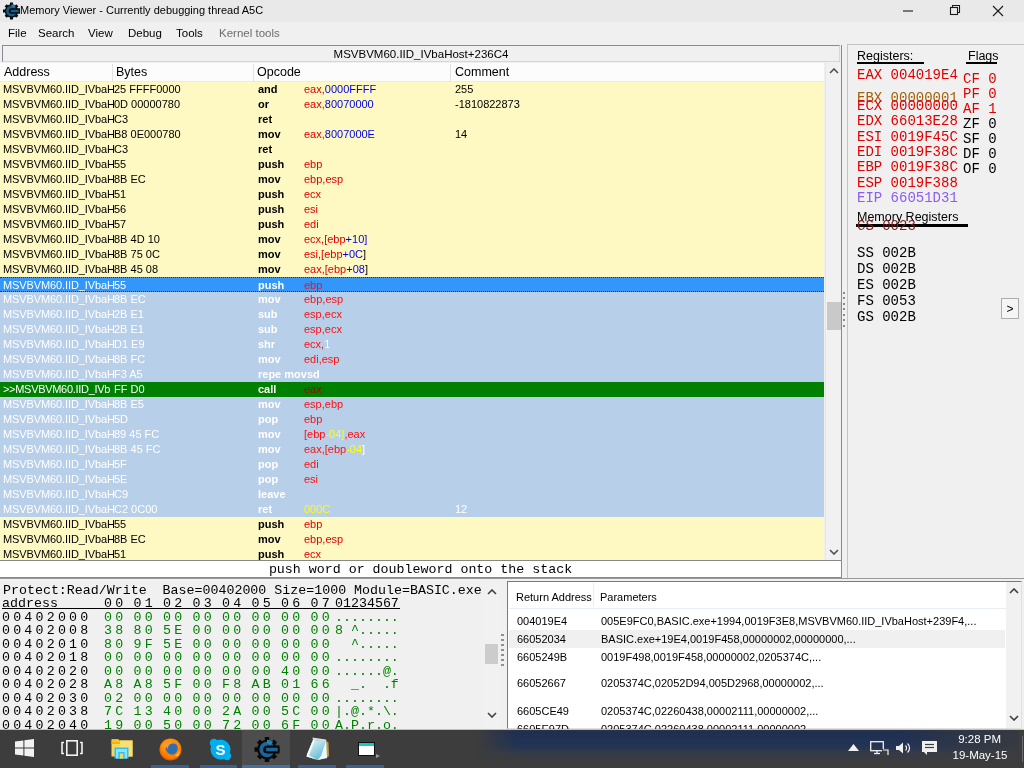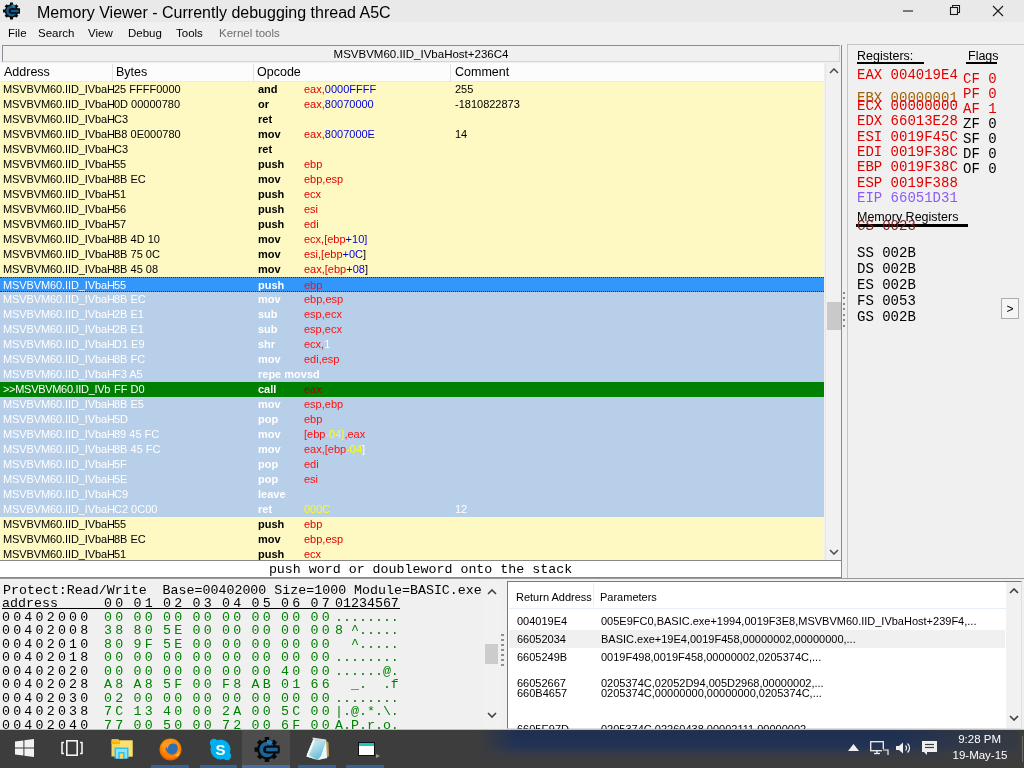--- a/index.html
+++ b/index.html
@@ -3,21 +3,21 @@
 <style>
 * { margin:0; padding:0; box-sizing:border-box; }
 html,body { width:1024px; height:768px; overflow:hidden; background:#f0f0f0;
   font-family:"Liberation Sans", sans-serif; }
 .abs { position:absolute; }
 i { font-style:normal; }
 .mono13 { font-family:"Liberation Mono", monospace; font-size:14px; white-space:pre; }
 
 
 #title { position:absolute; left:0; top:0; width:1024px; height:22px; background:#e9e9e9; }
-#title .txt { position:absolute; left:37px; top:4px; font-size:16px; color:#000; }
+#title .txt { position:absolute; left:20px; top:4px; font-size:11px; color:#000; }
 
 #menu { position:absolute; left:0; top:22px; width:1024px; height:22px; background:#f0f0f0; font-size:11.5px; }
 #menu span { position:absolute; top:5px; }
 
 
 #infobar { position:absolute; left:2px; top:45px; width:838px; height:17px; background:#f0f0f0;
   border:1px solid #898c95; border-bottom-color:#d4d6da; border-right-color:#d4d6da; }
 #infobar div { text-align:center; font-size:11.5px; margin-top:2px; }
 
 
@@ -474,21 +474,21 @@
     <span class="hxb" style="left:163.0px">40</span>
     <span class="hxb" style="left:192.5px">00</span>
     <span class="hxb" style="left:222.0px">2A</span>
     <span class="hxb" style="left:251.5px">00</span>
     <span class="hxb" style="left:281.0px">5C</span>
     <span class="hxb" style="left:310.5px">00</span>
     <span class="hxs">|.@.*.\.</span>
   </div>
 <div class="hxr" style="top:717.5px">
     <span class="hxa">00402040</span>
-    <span class="hxb" style="left:104.0px">77</span>
+    <span class="hxb" style="left:104.0px">19</span>
     <span class="hxb" style="left:133.5px">00</span>
     <span class="hxb" style="left:163.0px">50</span>
     <span class="hxb" style="left:192.5px">00</span>
     <span class="hxb" style="left:222.0px">72</span>
     <span class="hxb" style="left:251.5px">00</span>
     <span class="hxb" style="left:281.0px">6F</span>
     <span class="hxb" style="left:310.5px">00</span>
     <span class="hxs">A.P.r.o.</span>
   </div>
 
@@ -516,23 +516,23 @@
       <span style="position:absolute;left:92px">BASIC.exe+19E4,0019F458,00000002,00000000,...</span>
     </div>
 <div class="str" style="top:66px;">
       <span style="position:absolute;left:8px">6605249B</span>
       <span style="position:absolute;left:92px">0019F498,0019F458,00000002,0205374C,...</span>
     </div>
 <div class="str" style="top:92px;text-decoration:underline;">
       <span style="position:absolute;left:8px">66052667</span>
       <span style="position:absolute;left:92px">0205374C,02052D94,005D2968,00000002,...</span>
     </div>
-<div class="str" style="top:102px;">
-      <span style="position:absolute;left:8px">660B4657</span>
-      <span style="position:absolute;left:92px">0205374C,00000000,00000000,0205374C,...</span>
+<div class="str" style="top:120px;">
+      <span style="position:absolute;left:8px">6605CE49</span>
+      <span style="position:absolute;left:92px">0205374C,02260438,00002111,00000002,...</span>
     </div>
 <div class="str" style="top:138px;">
       <span style="position:absolute;left:8px">6605E97D</span>
       <span style="position:absolute;left:92px">0205374C,02260438,00002111,00000002</span>
     </div>
 
  <div class="sb" style="left:498px;top:0;width:15px;height:146px;background:#f1f1f1">
   <svg class="abs" style="left:3px;top:6px" width="10" height="6" viewBox="0 0 10 6">
         <path d="M1 5 L5 1 L9 5" stroke="#404040" stroke-width="1.6" fill="none"></path>
       </svg>

